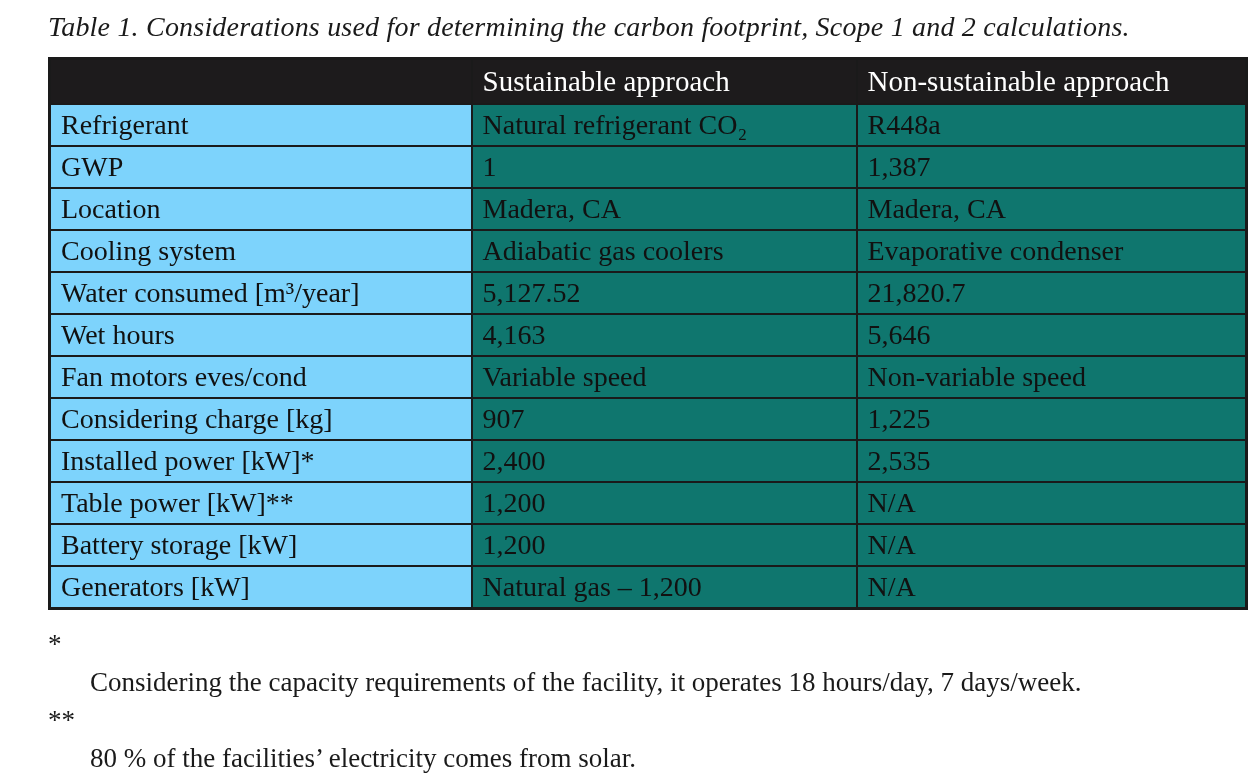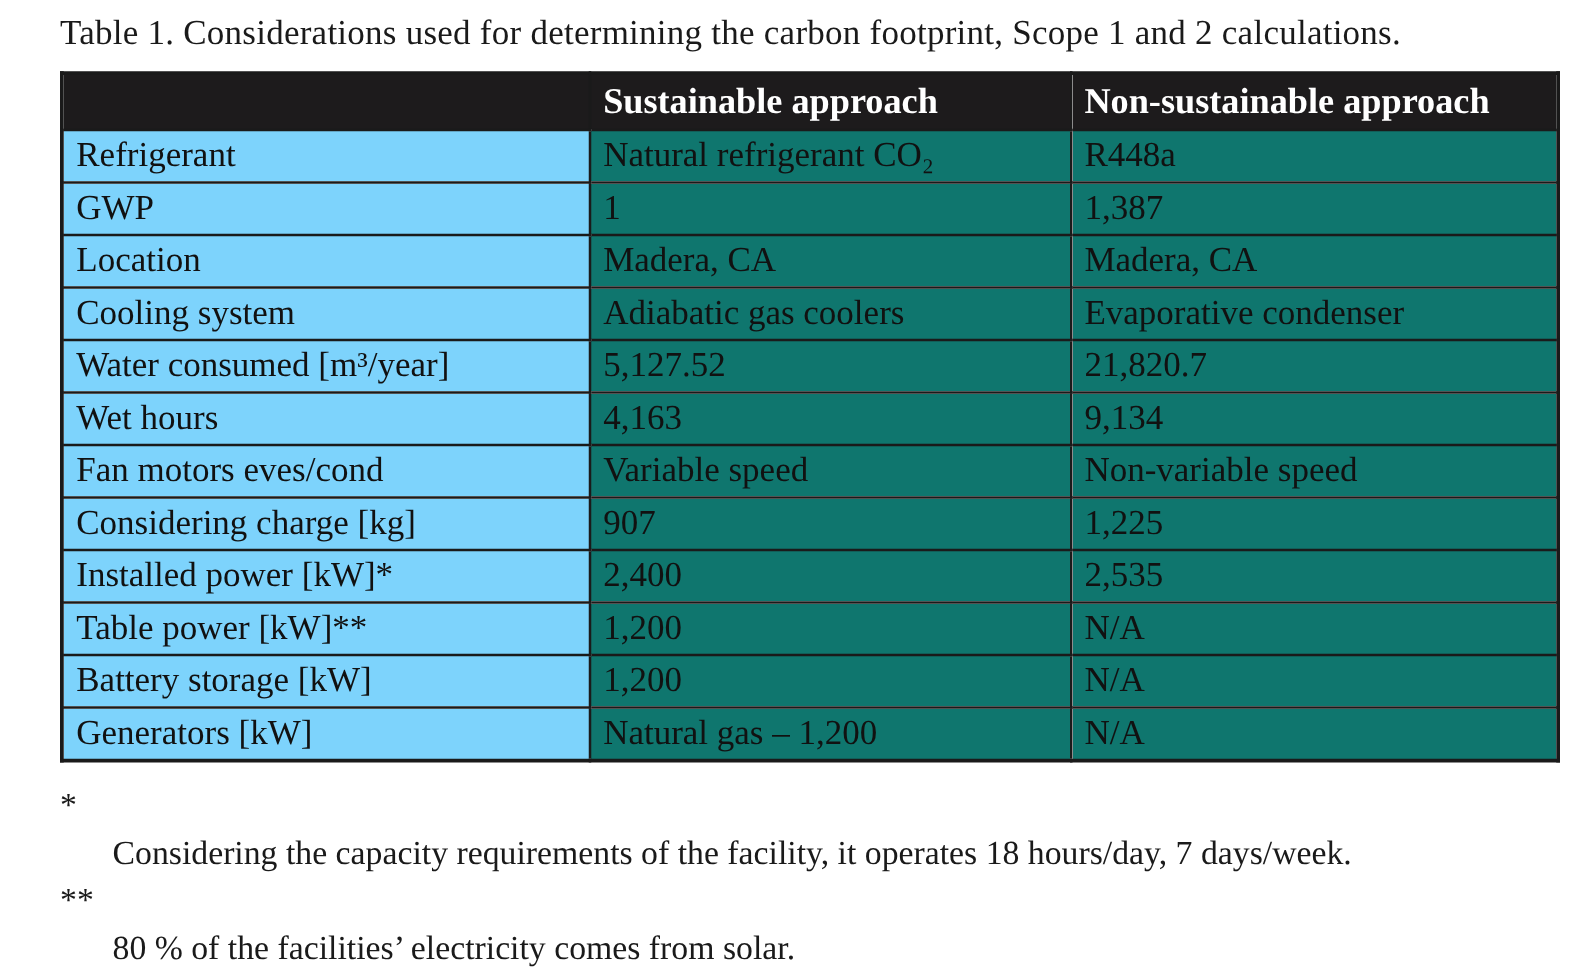--- a/index.html
+++ b/index.html
@@ -17,41 +17,42 @@
     box-sizing: border-box;
     padding: 10px 15px 0 48px;
     overflow: hidden;
   }
   .caption {
     font-size: 28px;
     line-height: 34px;
     margin-bottom: 13px;
     color: #1a1a1a;
     letter-spacing: 0.2px;
+    font-style: italic;
   }
   table.tbl {
     border-collapse: collapse;
     table-layout: fixed;
     width: 1197px;
     border: 3px solid #1a1a1a;
   }
   table.tbl th, table.tbl td {
     border: 2px solid #1a1a1a;
     font-size: 28px;
     line-height: 30px;
     padding: 5px 8px 5px 10px;
     text-align: left;
     vertical-align: middle;
     overflow: hidden;
     white-space: nowrap;
   }
   table.tbl thead th {
     background: #1d1b1c;
     color: #ffffff;
-    font-weight: bold;
+    font-weight: normal;
     font-size: 29px;
     line-height: 31px;
     padding-top: 6px;
     padding-bottom: 6px;
   }
   table.tbl td.lbl {
     background: #7dd3fc;
   }
   table.tbl td.val {
     background: #0f766e;
@@ -116,21 +117,21 @@
         <td class="val">Evaporative condenser</td>
       </tr>
       <tr>
         <td class="lbl">Water consumed [m³/year]</td>
         <td class="val">5,127.52</td>
         <td class="val">21,820.7</td>
       </tr>
       <tr>
         <td class="lbl">Wet hours</td>
         <td class="val">4,163</td>
-        <td class="val">9,134</td>
+        <td class="val">5,646</td>
       </tr>
       <tr>
         <td class="lbl">Fan motors eves/cond</td>
         <td class="val">Variable speed</td>
         <td class="val">Non-variable speed</td>
       </tr>
       <tr>
         <td class="lbl">Considering charge [kg]</td>
         <td class="val">907</td>
         <td class="val">1,225</td>

